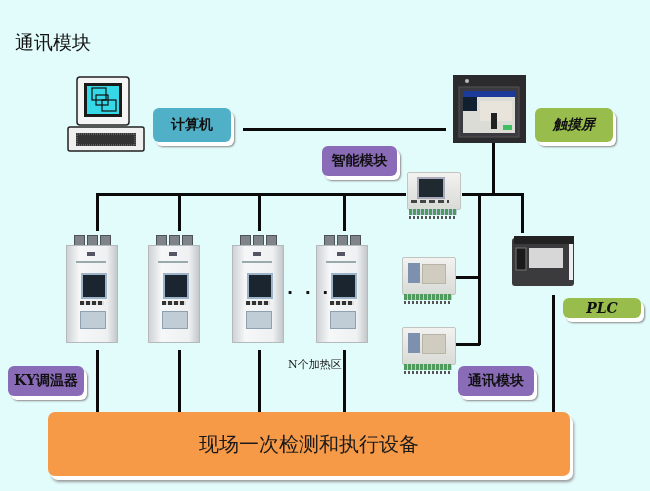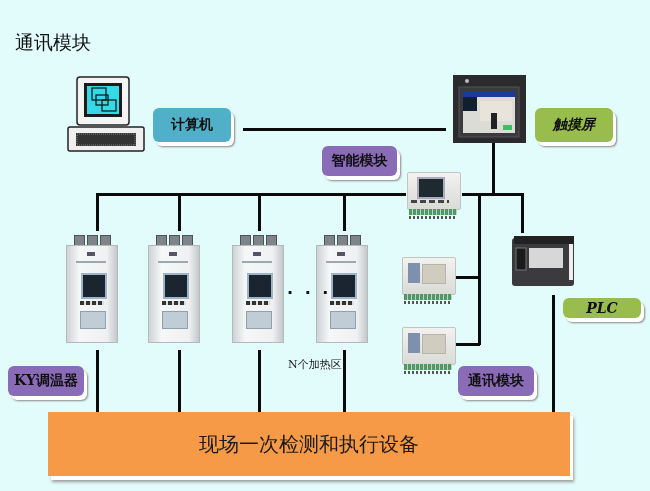--- a/index.html
+++ b/index.html
@@ -4,21 +4,21 @@
 <style>
   html, body { margin:0; padding:0; }
   body { width:650px; height:491px; background:#e2fbfb; position:relative; overflow:hidden; font-family:"DejaVu Sans", sans-serif; }
   .abs { position:absolute; }
   .title { left:15px; top:30px; font-size:19px; color:#111; font-family:"DejaVu Serif", serif; }
   .line { position:absolute; background:#0a0a0a; }
   .label { position:absolute; border-radius:6px; font-weight:bold; color:#111; display:flex; align-items:center; justify-content:center; box-shadow:3px 4px 0 #ffffff, 4px 5px 2px #8a8a8a; font-size:14px; font-family:"DejaVu Serif", serif; }
   .purple { background:#8a6bb8; }
   .teal { background:#4fb0c8; }
   .olive { background:#98bd4c;font-style:italic; }
-  .field { position:absolute; left:48px; top:412px; width:522px; height:64px; background:#f79a48; border-radius:0; box-shadow:3px 4px 0 #ffffff, 4px 6px 3px #999; display:flex; align-items:center; justify-content:center; font-size:20px; color:#1a1a1a; }
+  .field { position:absolute; left:48px; top:412px; width:522px; height:64px; background:#f79a48; border-radius:7px; box-shadow:3px 4px 0 #ffffff, 4px 6px 3px #999; display:flex; align-items:center; justify-content:center; font-size:20px; color:#1a1a1a; }
   .note { position:absolute; font-size:11px; color:#222; font-family:"DejaVu Serif", serif; }
   .dots { position:absolute; font-size:16px; letter-spacing:3px; color:#111; font-weight:bold; }
   
   .ky { position:absolute; width:50px; height:110px; }
   .ky .body { position:absolute; left:0; top:12px; width:50px; height:96px; background:linear-gradient(90deg,#cfd3d6,#f6f7f8 25%,#eef0f1 80%,#c4c8cb); border:1px solid #b5b9bc; }
   .ky .term { position:absolute; top:2px; width:9px; height:11px; background:#7e848a; border:1px solid #4d5257; }
   .ky .disp { position:absolute; left:15px; top:40px; width:22px; height:22px; background:#1a2530; border:2px solid #9db3c7; }
   .ky .keys { position:absolute; left:14px; top:68px; width:24px; height:4px; background:repeating-linear-gradient(90deg,#333 0 4px,#ddd 4px 6px); }
   .ky .win { position:absolute; left:14px; top:78px; width:24px; height:16px; background:#c0ccd6; border:1px solid #8fa0ae; }
   .ky .logo { position:absolute; left:21px; top:19px; width:8px; height:4px; background:#556; }

